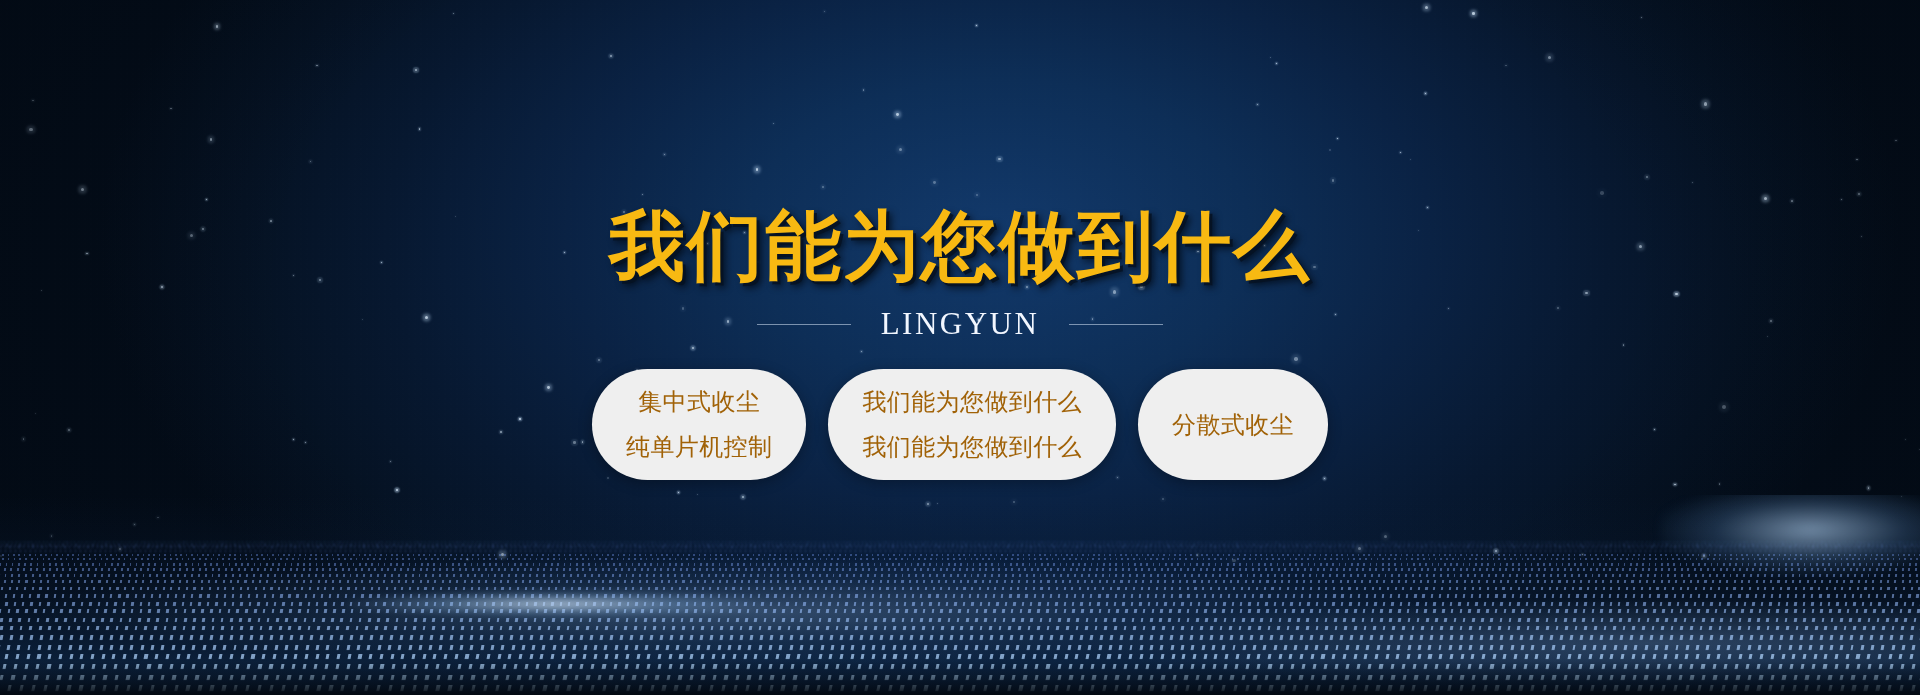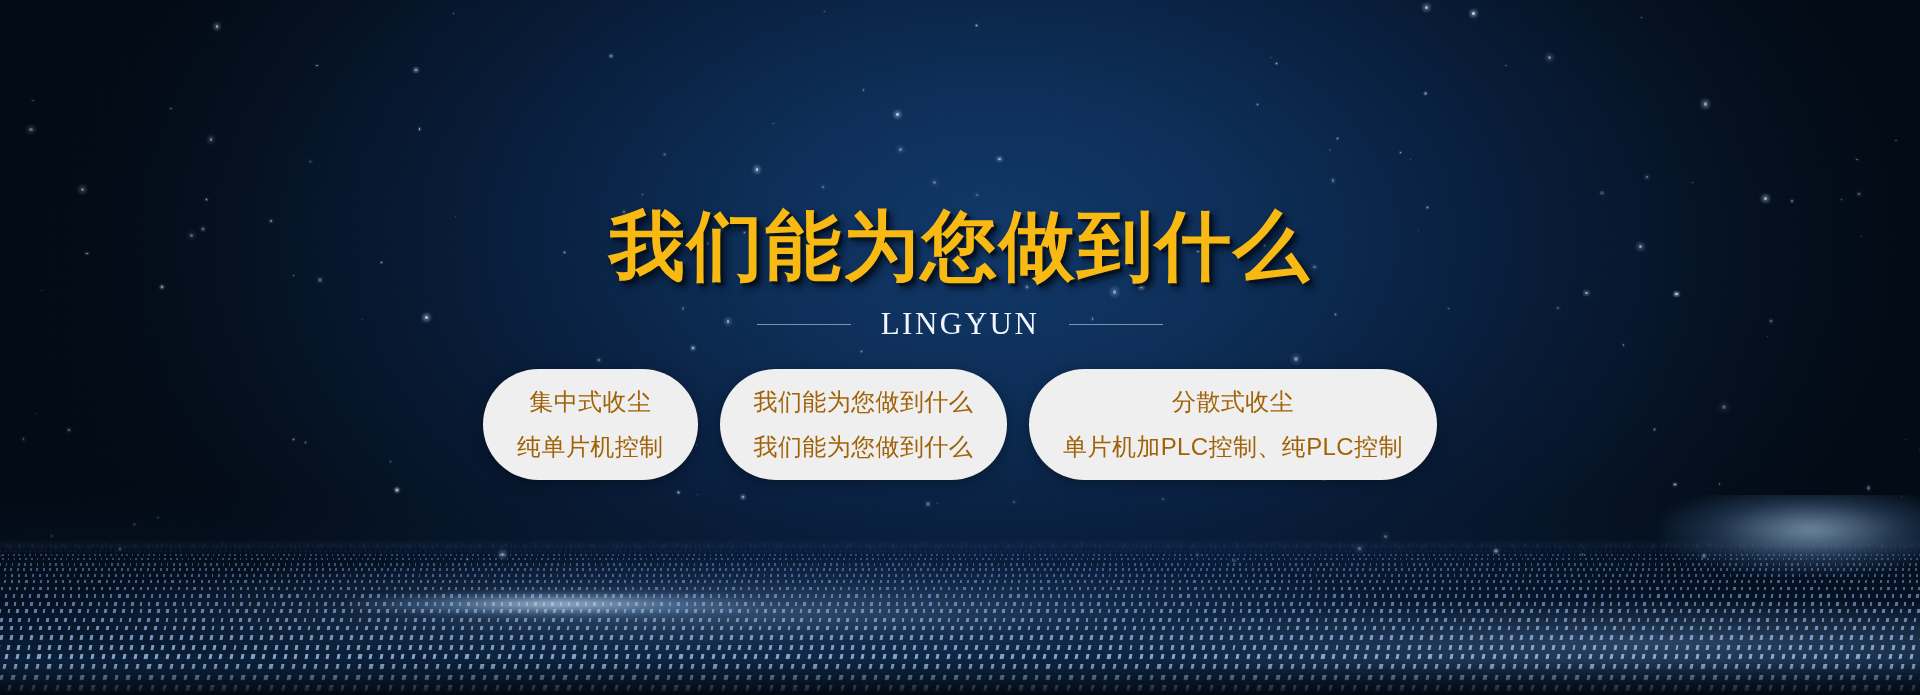--- a/index.html
+++ b/index.html
@@ -379,18 +379,17 @@
         <span class="card-line">纯单片机控制</span>
       </div>
 
       <div class="card">
         <span class="card-line">我们能为您做到什么</span>
         <span class="card-line">我们能为您做到什么</span>
       </div>
 
       <div class="card">
         <span class="card-line">分散式收尘</span>
-        <span class="card-line">单片机加PLC控制、纯PLC控制</span>
       </div>
 
     </div>
   </div>
 </div>
 
 </body></html>

